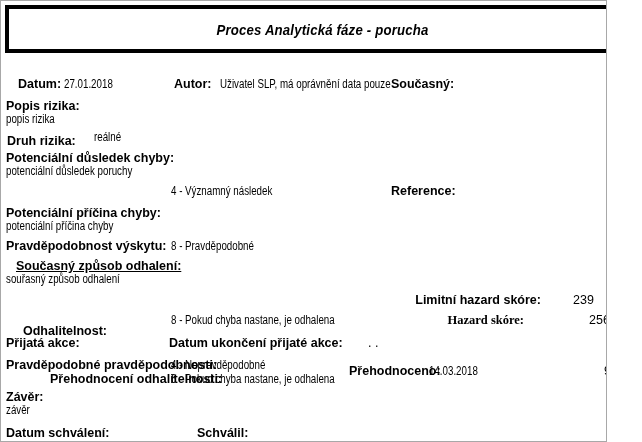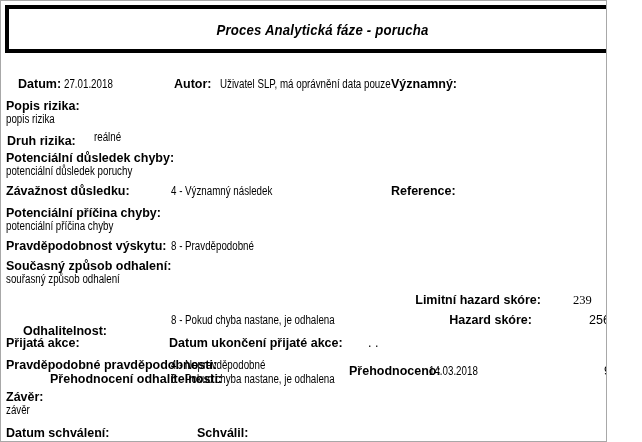--- a/index.html
+++ b/index.html
@@ -35,45 +35,44 @@
 <div id="page">
 
   <div id="titlebox">
     <span class="ttl">Proces Analytická fáze - porucha</span>
   </div>
 
   <span class="t b" style="left:5px;top:77px;margin-left:12px;">Datum:</span>
   <span class="t v" style="left:63px;top:77px;">27.01.2018</span>
   <span class="t b" style="left:173px;top:77px;">Autor:</span>
   <span class="t v" style="left:219px;top:77px;">Uživatel SLP, má oprávnění data pouze</span>
-  <span class="t b" style="left:390px;top:77px;">Významný:</span>
+  <span class="t b" style="left:390px;top:77px;">Současný:</span>
 
   <span class="t b" style="left:5px;top:99px;">Popis rizika:</span>
   <span class="t v" style="left:5px;top:112px;">popis rizika</span>
   <span class="t b" style="left:6px;top:134px;">Druh rizika:</span>
   <span class="t v" style="left:93px;top:130px;">reálné</span>
 
   <span class="t b" style="left:5px;top:151px;">Potenciální důsledek chyby:</span>
   <span class="t v" style="left:5px;top:164px;">potenciální důsledek poruchy</span>
-  <span class="t b" style="left:5px;top:184px;">Závažnost důsledku:</span>
   <span class="t v" style="left:170px;top:184px;">4 - Významný následek</span>
   <span class="t b" style="left:390px;top:184px;">Reference:</span>
 
   <span class="t b" style="left:5px;top:206px;">Potenciální příčina chyby:</span>
   <span class="t v" style="left:5px;top:219px;">potenciální příčina chyby</span>
   <span class="t b" style="left:5px;top:239px;">Pravděpodobnost výskytu:</span>
   <span class="t v" style="left:170px;top:239px;">8 - Pravděpodobné</span>
 
-  <span class="t b" style="left:5px;top:259px;">Současný způsob odhalení:</span>
+  <span class="t b" style="left:15px;top:259px;text-decoration:underline;">Současný způsob odhalení:</span>
   <span class="t v" style="left:5px;top:272px;">souřasný způsob odhalení</span>
   <span class="t b r" style="right:65px;top:293px;">Limitní hazard skóre:</span>
-  <span class="t" style="left:572px;top:293px;font-family:Liberation Serif, serif;">239</span>
+  <span class="t" style="left:572px;top:293px;">239</span>
   <span class="t b" style="left:22px;top:313px;margin-top:11px;">Odhalitelnost:</span>
   <span class="t v" style="left:170px;top:313px;">8 - Pokud chyba nastane, je odhalena</span>
-  <span class="t b r" style="right:74px;top:313px;">Hazard skóre:</span>
+  <span class="t b r" style="right:82px;top:313px;font-family:Liberation Serif, serif;">Hazard skóre:</span>
   <span class="t" style="left:588px;top:313px;">256</span>
 
   <span class="t b" style="left:5px;top:336px;">Přijatá akce:</span>
   <span class="t b" style="left:168px;top:336px;">Datum ukončení přijaté akce:</span>
   <span class="t" style="left:367px;top:336px;">. .</span>
 
   <span class="t b" style="left:5px;top:358px;">Pravděpodobné pravděpodobnosti:</span>
   <span class="t v" style="left:170px;top:358px;">4 - Nepravděpodobné</span>
   <span class="t b" style="left:5px;top:372px;margin-left:44px;">Přehodnocení odhalitelnosti:</span>
   <span class="t v" style="left:170px;top:372px;">6 - Pokud chyba nastane, je odhalena</span>

